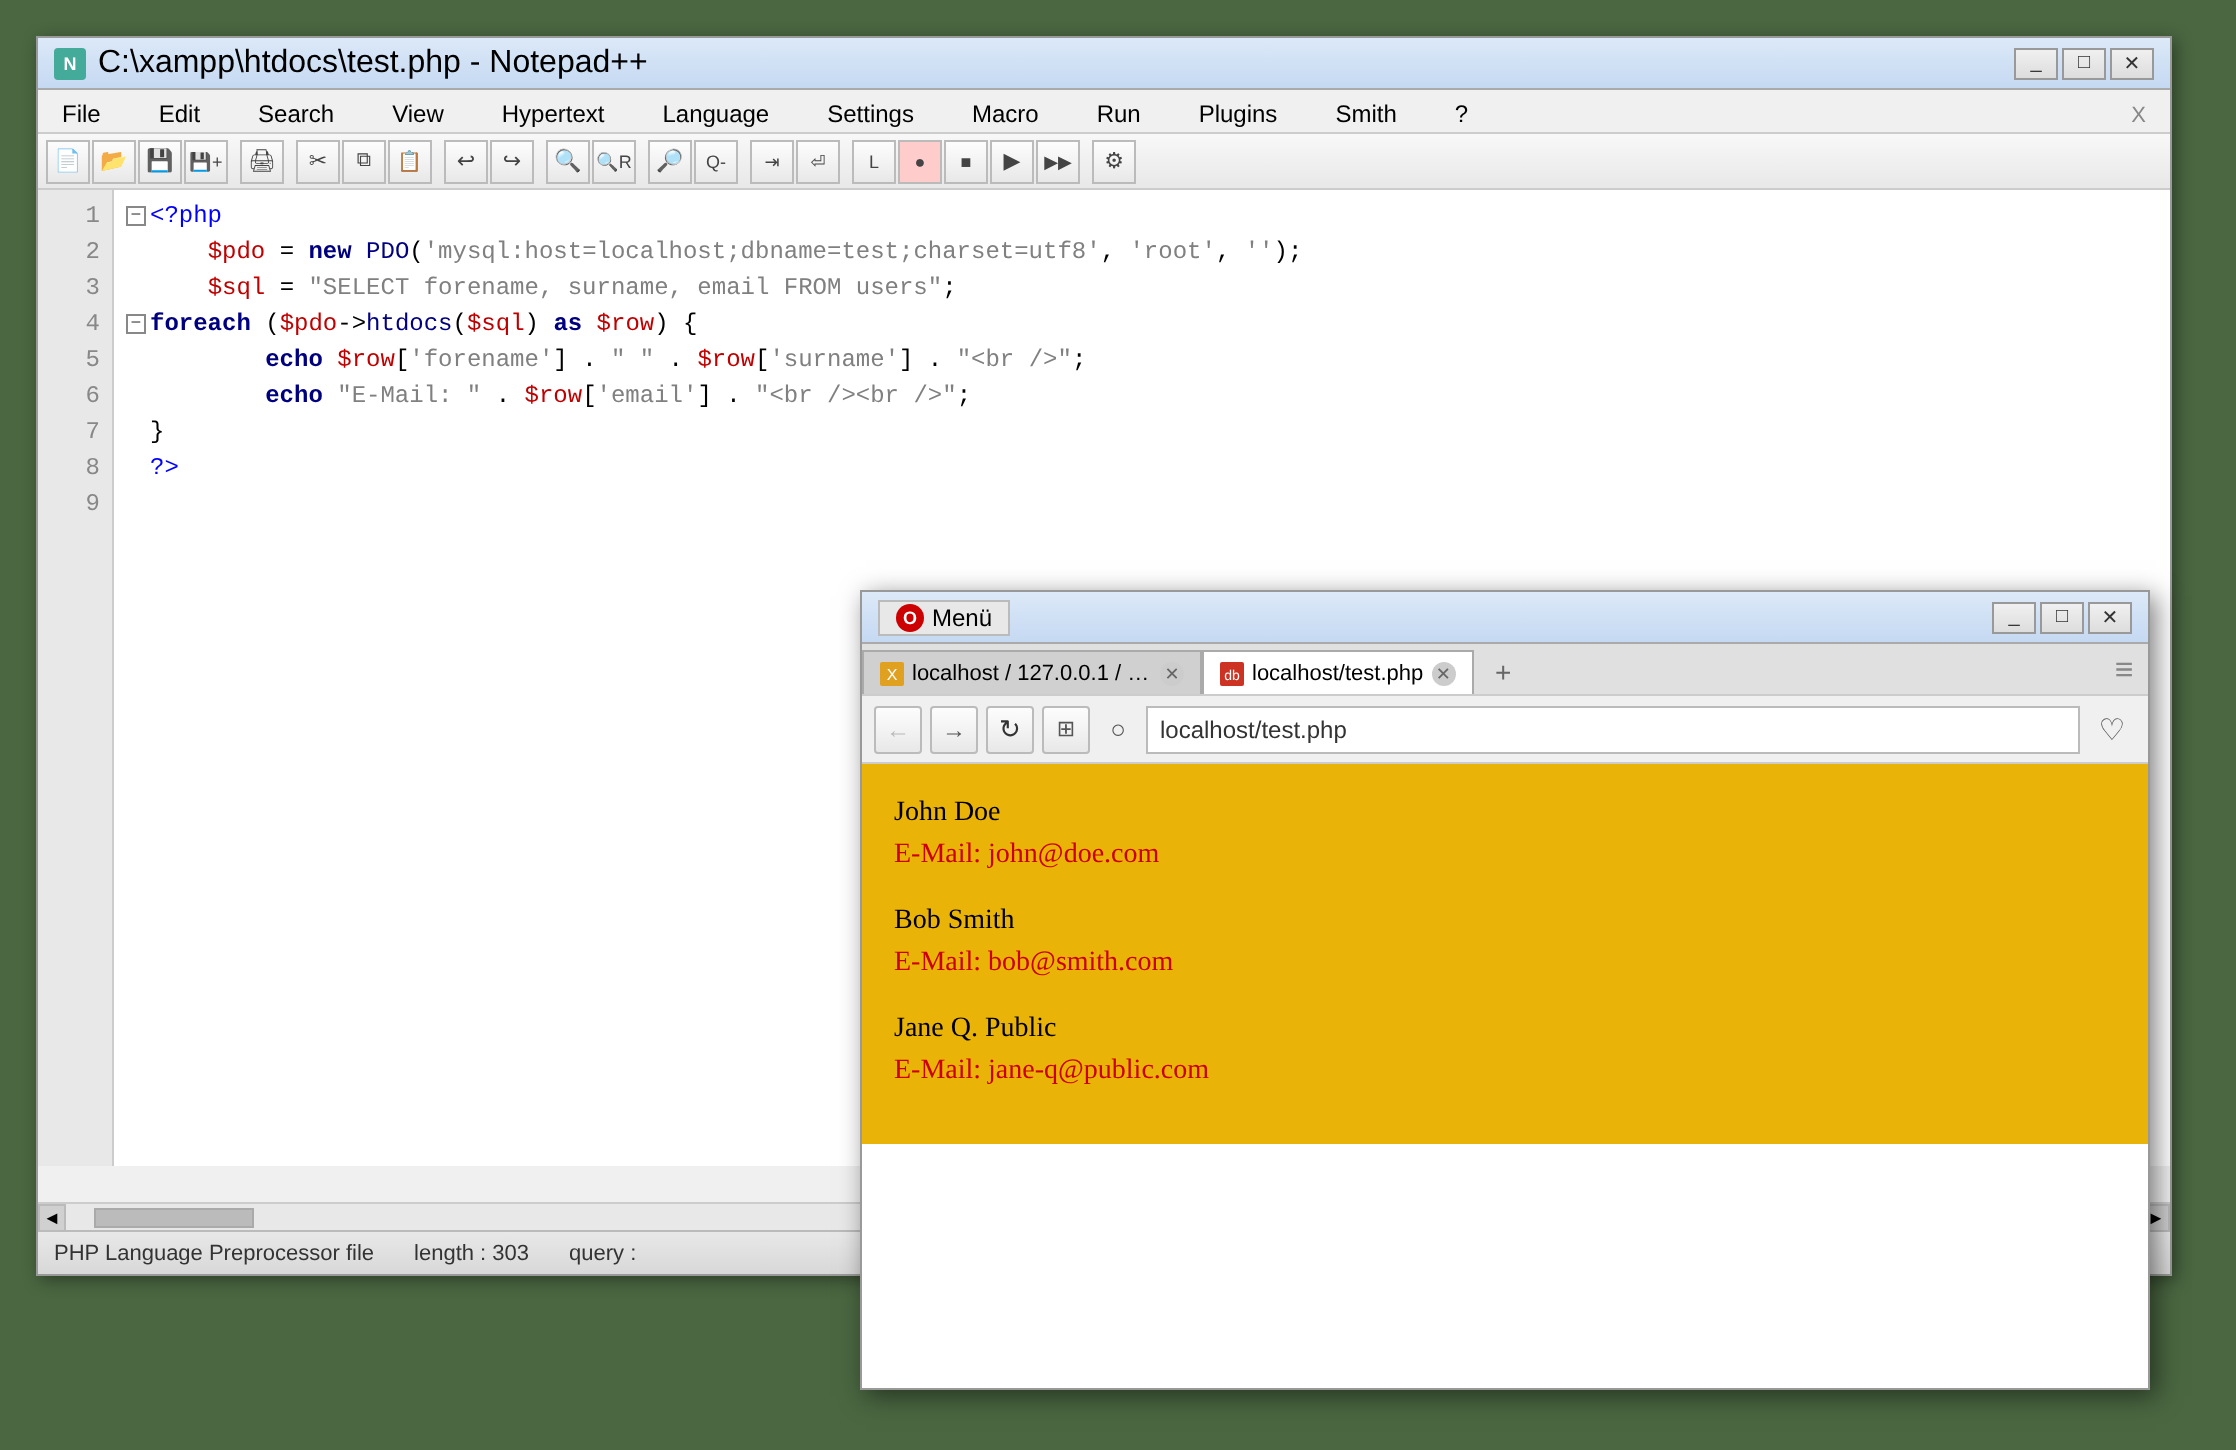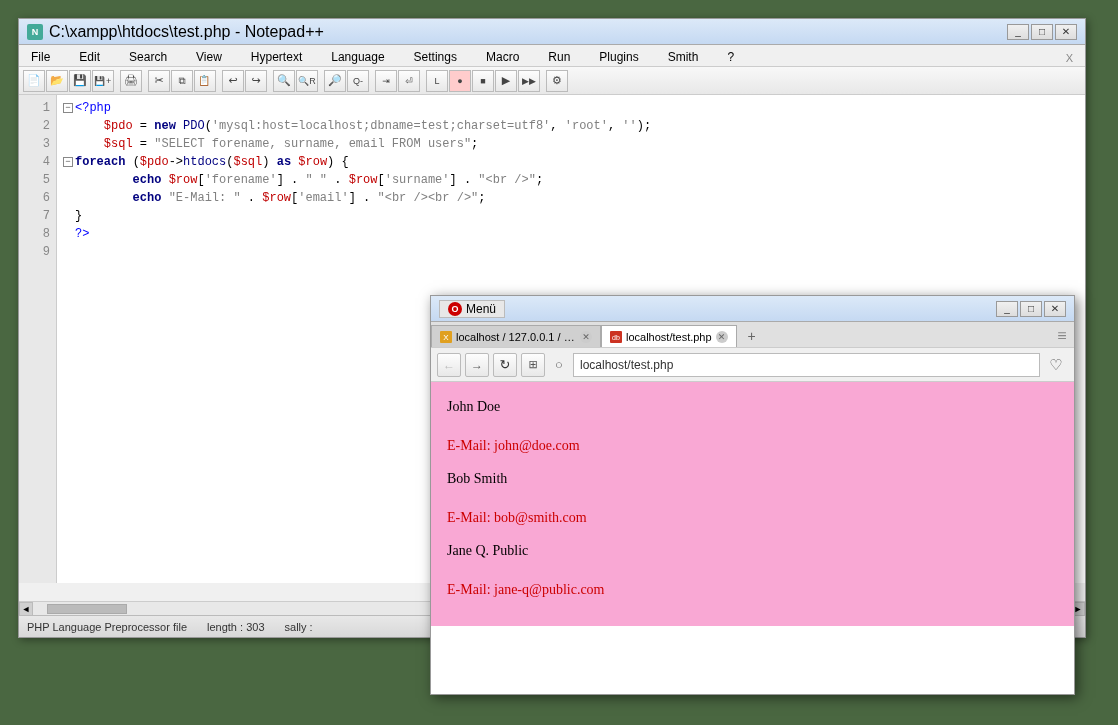--- a/index.html
+++ b/index.html
@@ -478,36 +478,35 @@
       color: #555;
       cursor: pointer;
     }
 
     
     .browser-content {
       padding: 14px 16px;
       font-family: Times New Roman, serif;
       font-size: 14px;
       line-height: 1.5;
-      background: #f9a8d4;
+      background: #eab308;
     }
 
     .person-block {
       margin-bottom: 12px;
     }
 
     .person-name {
       display: block;
       color: #000;
     }
 
     .person-email {
       display: block;
       color: #cc0000;
-      margin-top: 18px;
     }
   </style>
 </head>
 <body>
 
 <div class="npp-window">
 
   <div class="npp-titlebar">
     <div class="npp-titlebar-icon">N</div>
     <span class="npp-titlebar-title">C:\xampp\htdocs\test.php - Notepad++</span>
@@ -625,21 +624,21 @@
     <div style="width:14px;height:14px;background:#d0d0d0;border:1px solid #bbb;display:flex;align-items:center;justify-content:center;font-size:9px;cursor:pointer;">◄</div>
     <div class="scroll-track">
       <div class="scroll-thumb"></div>
     </div>
     <div style="width:14px;height:14px;background:#d0d0d0;border:1px solid #bbb;display:flex;align-items:center;justify-content:center;font-size:9px;cursor:pointer;">►</div>
   </div>
 
   <div class="npp-statusbar">
     <span>PHP Language Preprocessor file</span>
     <span>length : 303</span>
-    <span>sally : </span>
+    <span>query : </span>
   </div>
 </div>
 
 <div class="browser-window">
 
   <div class="browser-titlebar">
     <div class="browser-menu-label">
       <div class="opera-logo">O</div>
       <span>Menü</span>
     </div>

